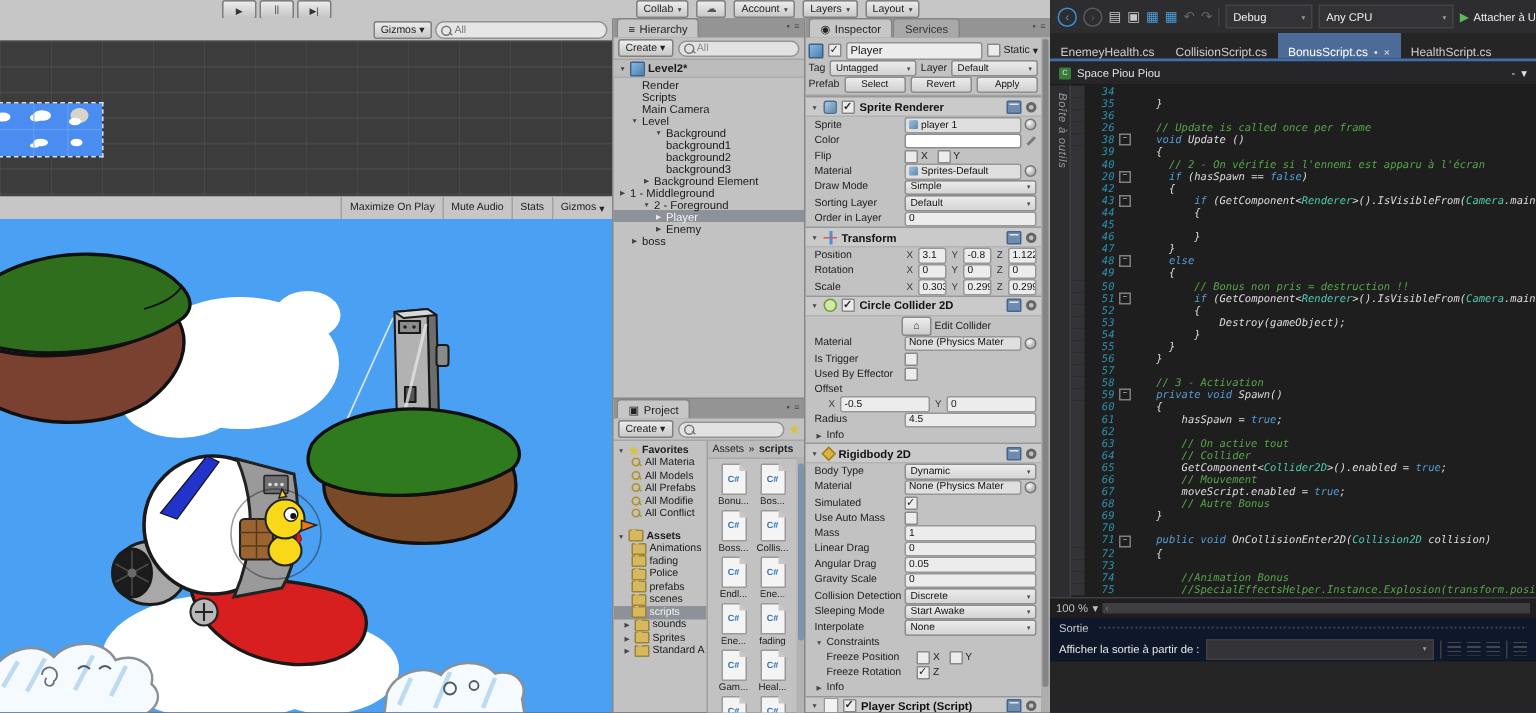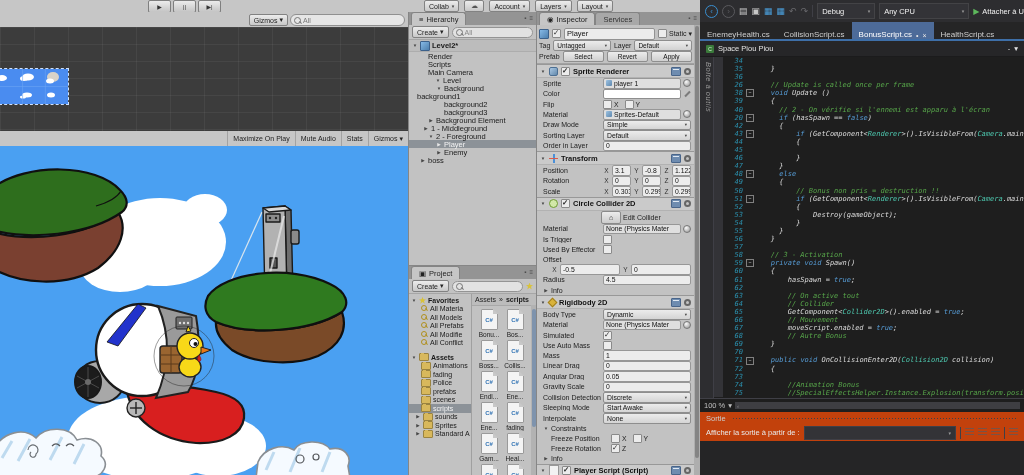--- a/index.html
+++ b/index.html
@@ -134,21 +134,21 @@
   .code-area{flex:1;background:#1e1e1e;overflow:hidden;font-family:"DejaVu Sans Mono","Liberation Mono",monospace;font-size:7px;line-height:8.1px;}
   .cl-row{display:flex;height:8.1px;align-items:center;}
   .cl-ind{width:9px;align-self:stretch;background:#333337;flex:none;}
   .cl-num{width:20px;flex:none;text-align:right;padding-right:3px;color:#2b91af;}
   .cl-fold{width:8px;flex:none;display:flex;align-items:center;justify-content:center;}
   .fbox{width:6px;height:6px;border:1px solid #808080;color:#c8c8c8;font-size:5px;line-height:4px;text-align:center;background:#1e1e1e;}
   .cl-text{white-space:pre;flex:1;overflow:hidden;color:#dcdcdc;}
   .k{color:#569cd6}.t{color:#4ec9b0}.c{color:#57a64a}.p{color:#dcdcdc}
   .vs-zoombar{height:13px;background:#1e1e1e;border-top:1px solid #3f3f46;display:flex;align-items:center;gap:3px;padding:0 4px;font-size:7.5px;color:#c0c0c0;}
   .hsb{flex:1;height:7px;background:#3e3e42;display:flex;align-items:center;padding:0 2px;font-size:6px;color:#888;}
-  .vs-output{height:64px;background:#c2410c;display:flex;flex-direction:column;}
+  .vs-output{height:64px;background:#0f172a;display:flex;flex-direction:column;}
   .out-title{height:12px;display:flex;align-items:center;padding:0 6px;font-size:7.5px;color:#cccccc;}
   .out-dots{flex:1;margin-left:6px;height:3px;background-image:radial-gradient(#3f3f46 0.7px,transparent 0.8px);background-size:3px 3px;}
   .out-toolbar{height:17px;display:flex;align-items:center;gap:4px;padding:0 6px;font-size:7.5px;color:#e8e8e8;}
   .out-combo{flex:1;height:12px;background:#333337;border:1px solid #3f3f46;display:flex;align-items:center;justify-content:flex-end;padding:0 4px;min-width:0;}
   .out-combo .dd-arrow{font-size:5px;color:#999;}
   .out-ic{width:9px;height:9px;background:repeating-linear-gradient(180deg,#5a5a5e 0 1px,transparent 1px 3px);opacity:.7;flex:none;}
   .out-body{flex:1;background:#252526;}
 </style>
 </head>
 <body>
@@ -370,45 +370,45 @@
             <span class="hlabel">Render</span>
           </div>
           <div class="hrow" style="padding-left: 11px;">
             <span class="tri"></span>
             <span class="hlabel">Scripts</span>
           </div>
           <div class="hrow" style="padding-left: 11px;">
             <span class="tri"></span>
             <span class="hlabel">Main Camera</span>
           </div>
-          <div class="hrow" style="padding-left: 11px; margin-left: 15px;">
+          <div class="hrow" style="padding-left: 11px;">
             <span class="tri">▼</span>
             <span class="hlabel">Level</span>
           </div>
           <div class="hrow" style="padding-left: 27px;">
             <span class="tri">▼</span>
             <span class="hlabel">Background</span>
           </div>
-          <div class="hrow" style="">
+          <div class="hrow" style="padding-left: 27px;">
             <span class="tri"></span>
             <span class="hlabel">background1</span>
           </div>
           <div class="hrow" style="padding-left: 27px;">
             <span class="tri"></span>
             <span class="hlabel">background2</span>
           </div>
           <div class="hrow" style="padding-left: 27px;">
             <span class="tri"></span>
             <span class="hlabel">background3</span>
           </div>
           <div class="hrow" style="padding-left: 19px;">
             <span class="tri">▶</span>
             <span class="hlabel">Background Element</span>
           </div>
-          <div class="hrow" style="padding-left: 14px;">
+          <div class="hrow" style="padding-left: 3px;">
             <span class="tri">▶</span>
             <span class="hlabel">1 - Middleground</span>
           </div>
           <div class="hrow" style="padding-left: 19px;">
             <span class="tri">▼</span>
             <span class="hlabel">2 - Foreground</span>
           </div>
           <div class="hrow sel" style="padding-left: 27px;">
             <span class="tri">▶</span>
             <span class="hlabel">Player</span>

